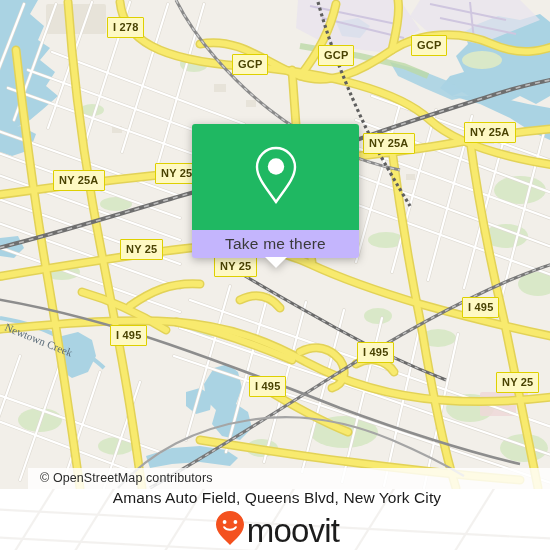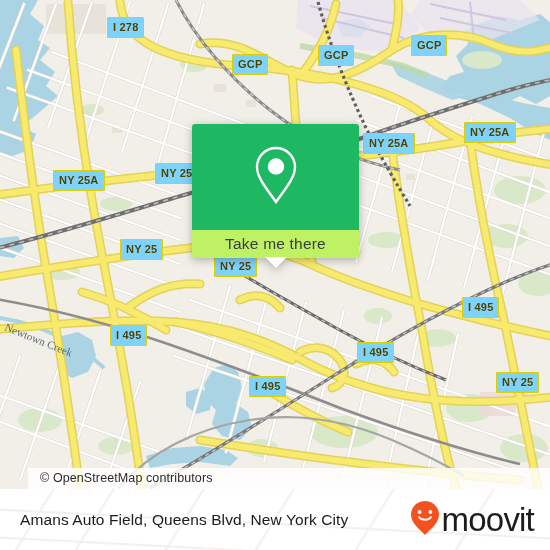--- a/index.html
+++ b/index.html
@@ -36,21 +36,21 @@
     color: #2b2b2b;
     background: rgba(255,255,255,0.82);
     letter-spacing: 0.1px;
     white-space: nowrap;
     margin-left: 28px;
   }
 
   
   .shield {
     position: absolute;
-    background: #7dd3fc;
+    background: #fef9c3;
     border: 1.6px solid #ded000;
     color: #4a4300;
     font-size: 11px;
     font-weight: bold;
     line-height: 1;
     padding: 3.5px 5px 4px 5px;
     border-radius: 1px;
     letter-spacing: 0.2px;
     white-space: nowrap;
     text-shadow: 0 0 1px rgba(255,255,255,0.35);
@@ -66,21 +66,21 @@
   #popup-head {
     height: 106px;
     background: #1fb862;
     border-radius: 3px 3px 0 0;
     display: flex;
     align-items: center;
     justify-content: center;
   }
   #popup-body {
     height: 28px;
-    background: #bef264;
+    background: #c4b5fd;
     border-radius: 0 0 3px 3px;
     display: flex;
     align-items: center;
     justify-content: center;
     position: relative;
   }
   #popup-label {
     font-size: 15.5px;
     color: #3a3a3a;
     letter-spacing: 0.2px;
@@ -100,20 +100,21 @@
   #caption {
     position: absolute;
     left: 0; top: 489px;
     width: 550px; height: 61px;
     background: #ffffff;
     display: flex;
     align-items: center;
     justify-content: space-between;
     padding: 0 16px 0 20px;
     overflow: hidden;
+    flex-direction: column;
   }
   #caption-bg {
     position: absolute;
     left: 0; top: 0; width: 100%; height: 100%;
     opacity: 0.30;
     pointer-events: none;
   }
   #caption-text {
     position: relative;
     font-size: 15.5px;

